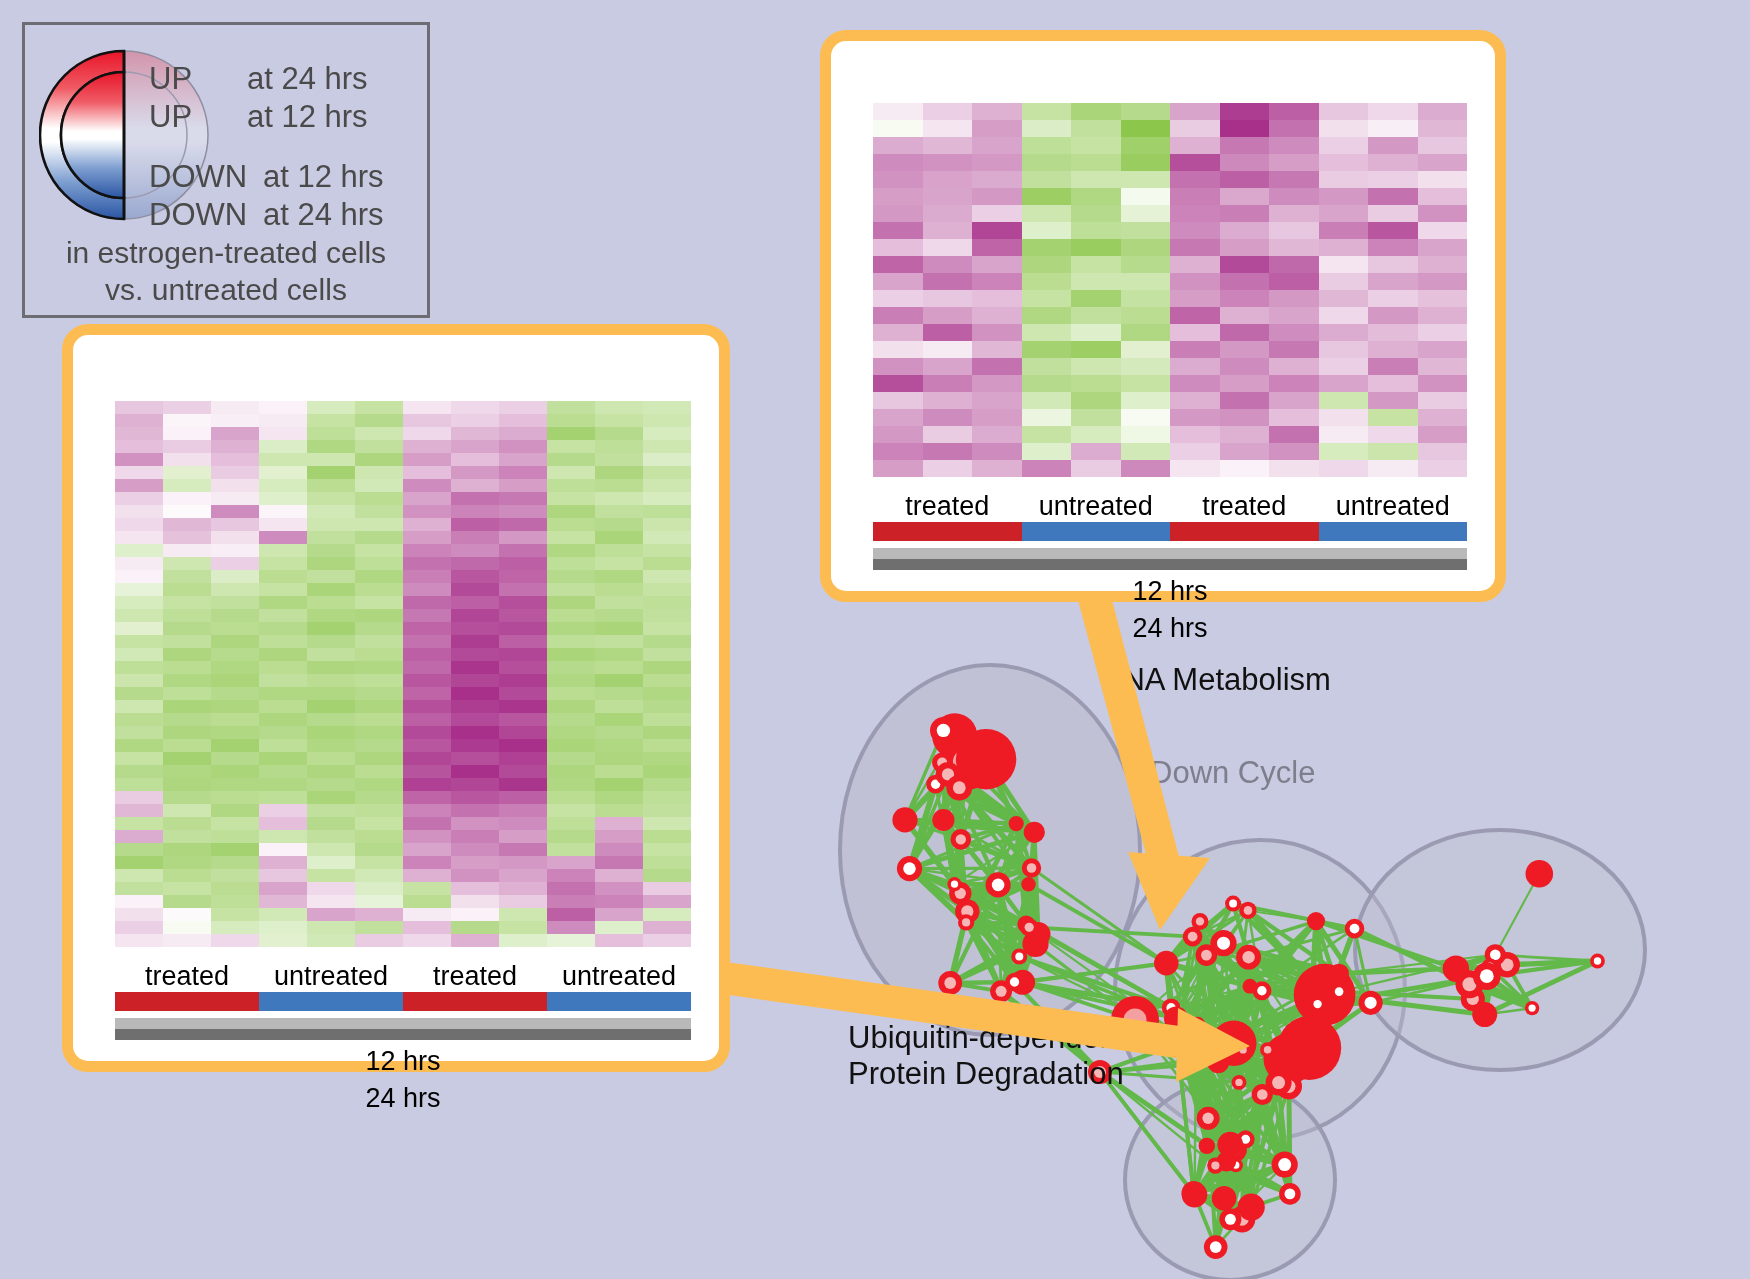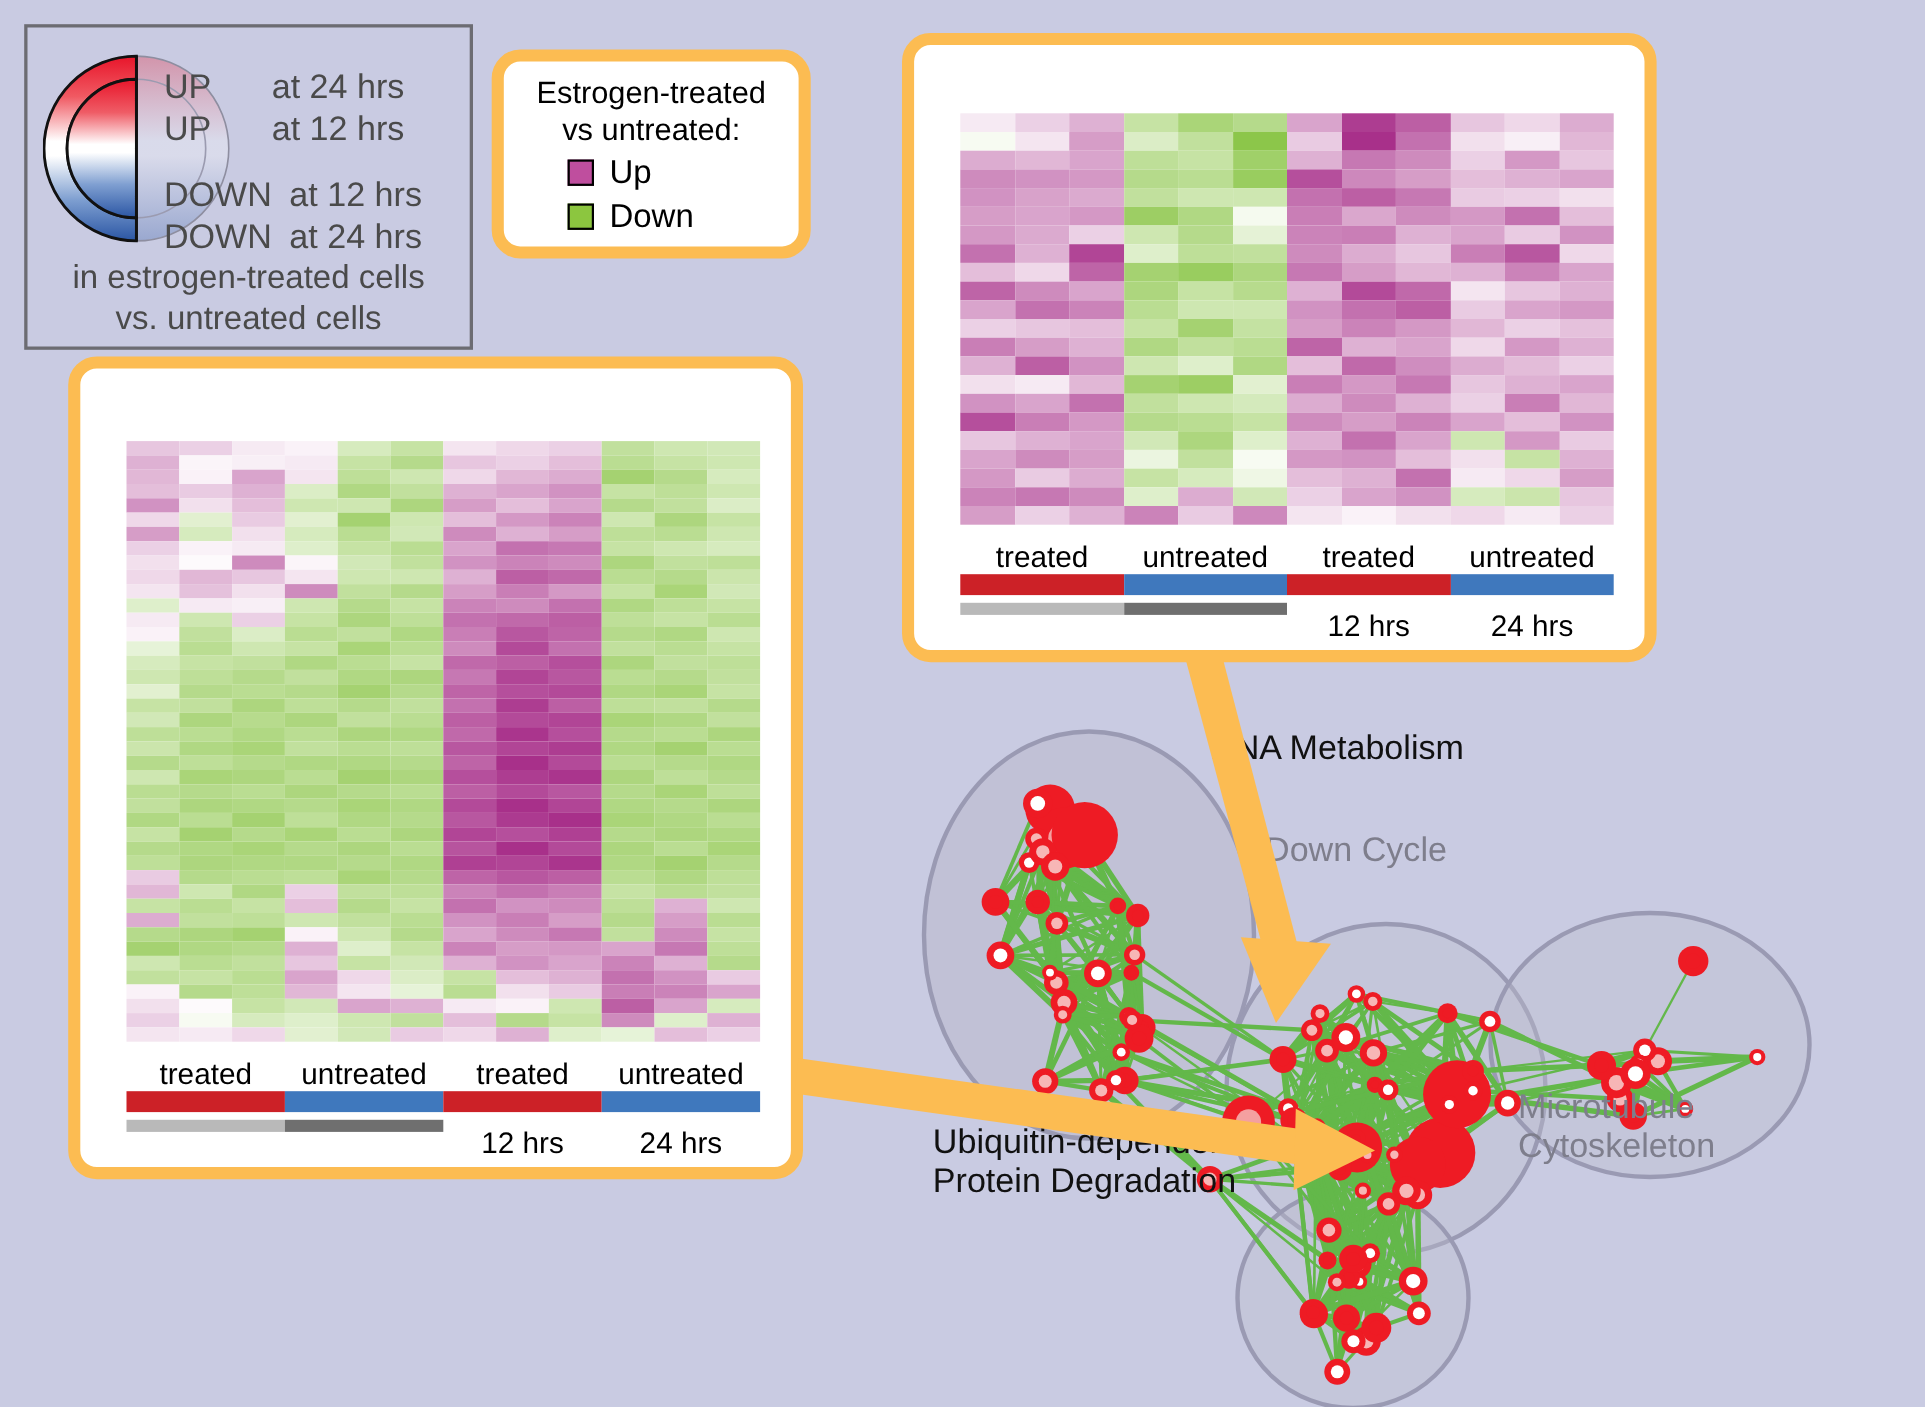--- a/index.html
+++ b/index.html
@@ -48,21 +48,21 @@
   #apc-panel{left:62px;top:324px;width:668px;height:748px;}
 
   .hm-wrap{position:absolute;left:0;right:0;}
   .heatmap{display:grid;width:100%;}
   .heatmap i{display:block;}
 
   .colbar{display:grid;grid-template-columns:repeat(4,1fr);width:100%;}
   .colbar .lab{text-align:center;font-size:27px;color:#000;}
   .colbar .bar{height:19px;}
 
-  .timebar{display:grid;grid-template-columns:1fr 1fr 1fr 1fr;width:100%;}
+  .timebar{display:grid;grid-template-columns:1fr;width:100%;}
   .timebar .tb{height:11px;}
   .timebar .tlab{text-align:center;font-size:27px;color:#000;padding-top:6px;}
 
   
   #network{position:absolute;left:800px;top:620px;width:950px;height:659px;}
   #network svg{display:block;}
   .net-label{position:absolute;font-size:31px;white-space:pre-line;line-height:1.15;}
   #lab-dna{left:300px;top:42px;color:#111;}
   #lab-cc{left:350px;top:135px;color:#7e7e8c;}
   #lab-mt{left:580px;top:368px;color:#7e7e8c;text-align:left;}
@@ -124,34 +124,20 @@
 
     <div class="ring-dir" style="left:124px;top:172px;">DOWN</div>
     <div class="ring-time" style="left:238px;top:172px;">at 24 hrs</div>
 
     <div id="ring-caption">
       <div>in estrogen-treated cells</div>
       <div>vs. untreated cells</div>
     </div>
   </div>
 
-  <div class="panel" id="legend-panel">
-    <div class="legend-head">
-      <div>Estrogen-treated</div>
-      <div>vs untreated:</div>
-    </div>
-    <div class="legend-row">
-      <span class="sw" id="sw-up" style="background: rgb(191, 78, 158);"></span>
-      <span class="legend-lab">Up</span>
-    </div>
-    <div class="legend-row">
-      <span class="sw" id="sw-down" style="background: rgb(140, 198, 63);"></span>
-      <span class="legend-lab">Down</span>
-    </div>
-  </div>
 
   <div class="panel" id="rf-panel">
     <div class="hm-wrap" style="left:42px;right:28px;top:62px;">
       <div class="heatmap" id="hm-rf" style="grid-template-columns: repeat(12, 1fr); grid-auto-rows: 17px;">
           <i style="background:rgb(246,234,243)"></i>
           <i style="background:rgb(235,208,229)"></i>
           <i style="background:rgb(222,177,211)"></i>
           <i style="background:rgb(198,227,164)"></i>
           <i style="background:rgb(170,213,120)"></i>
           <i style="background:rgb(181,218,139)"></i>
@@ -1747,22 +1733,20 @@
           <circle cx="430.2" cy="524.5" r="6.4" fill="#ee1b24"></circle>
           <circle cx="335.0" cy="400.0" r="24.0" fill="#ee1b24"></circle>
           <circle cx="335.0" cy="400.0" r="11.5" fill="#f4a0a0"></circle>
           <circle cx="300.0" cy="452.0" r="12.0" fill="#ee1b24"></circle>
           <circle cx="300.0" cy="452.0" r="6.0" fill="#f7b6b6"></circle>
         </g>
     </svg>
 
     <div class="net-label" id="lab-dna">DNA Metabolism</div>
     <div class="net-label" id="lab-cc">Down Cycle</div>
-    <div class="net-label" id="lab-mt">Microtubule
-Cytoskeleton</div>
     <div class="net-label" id="lab-ub">Ubiquitin-dependent
 Protein Degradation</div>
   </div>
 
   <svg id="arrow-layer">
     <path d="M1078 600 L1112 600 L1185 880 L1155 888 Z" fill="#fcbc52"></path>
     <path d="M1128 852 L1210 858 L1160 930 Z" fill="#fcbc52"></path>
     <path d="M726 962 L1208 1030 L1204 1062 L722 994 Z" fill="#fcbc52"></path>
     <path d="M1178 1008 L1250 1046 L1176 1082 Z" fill="#fcbc52"></path>
   </svg>

